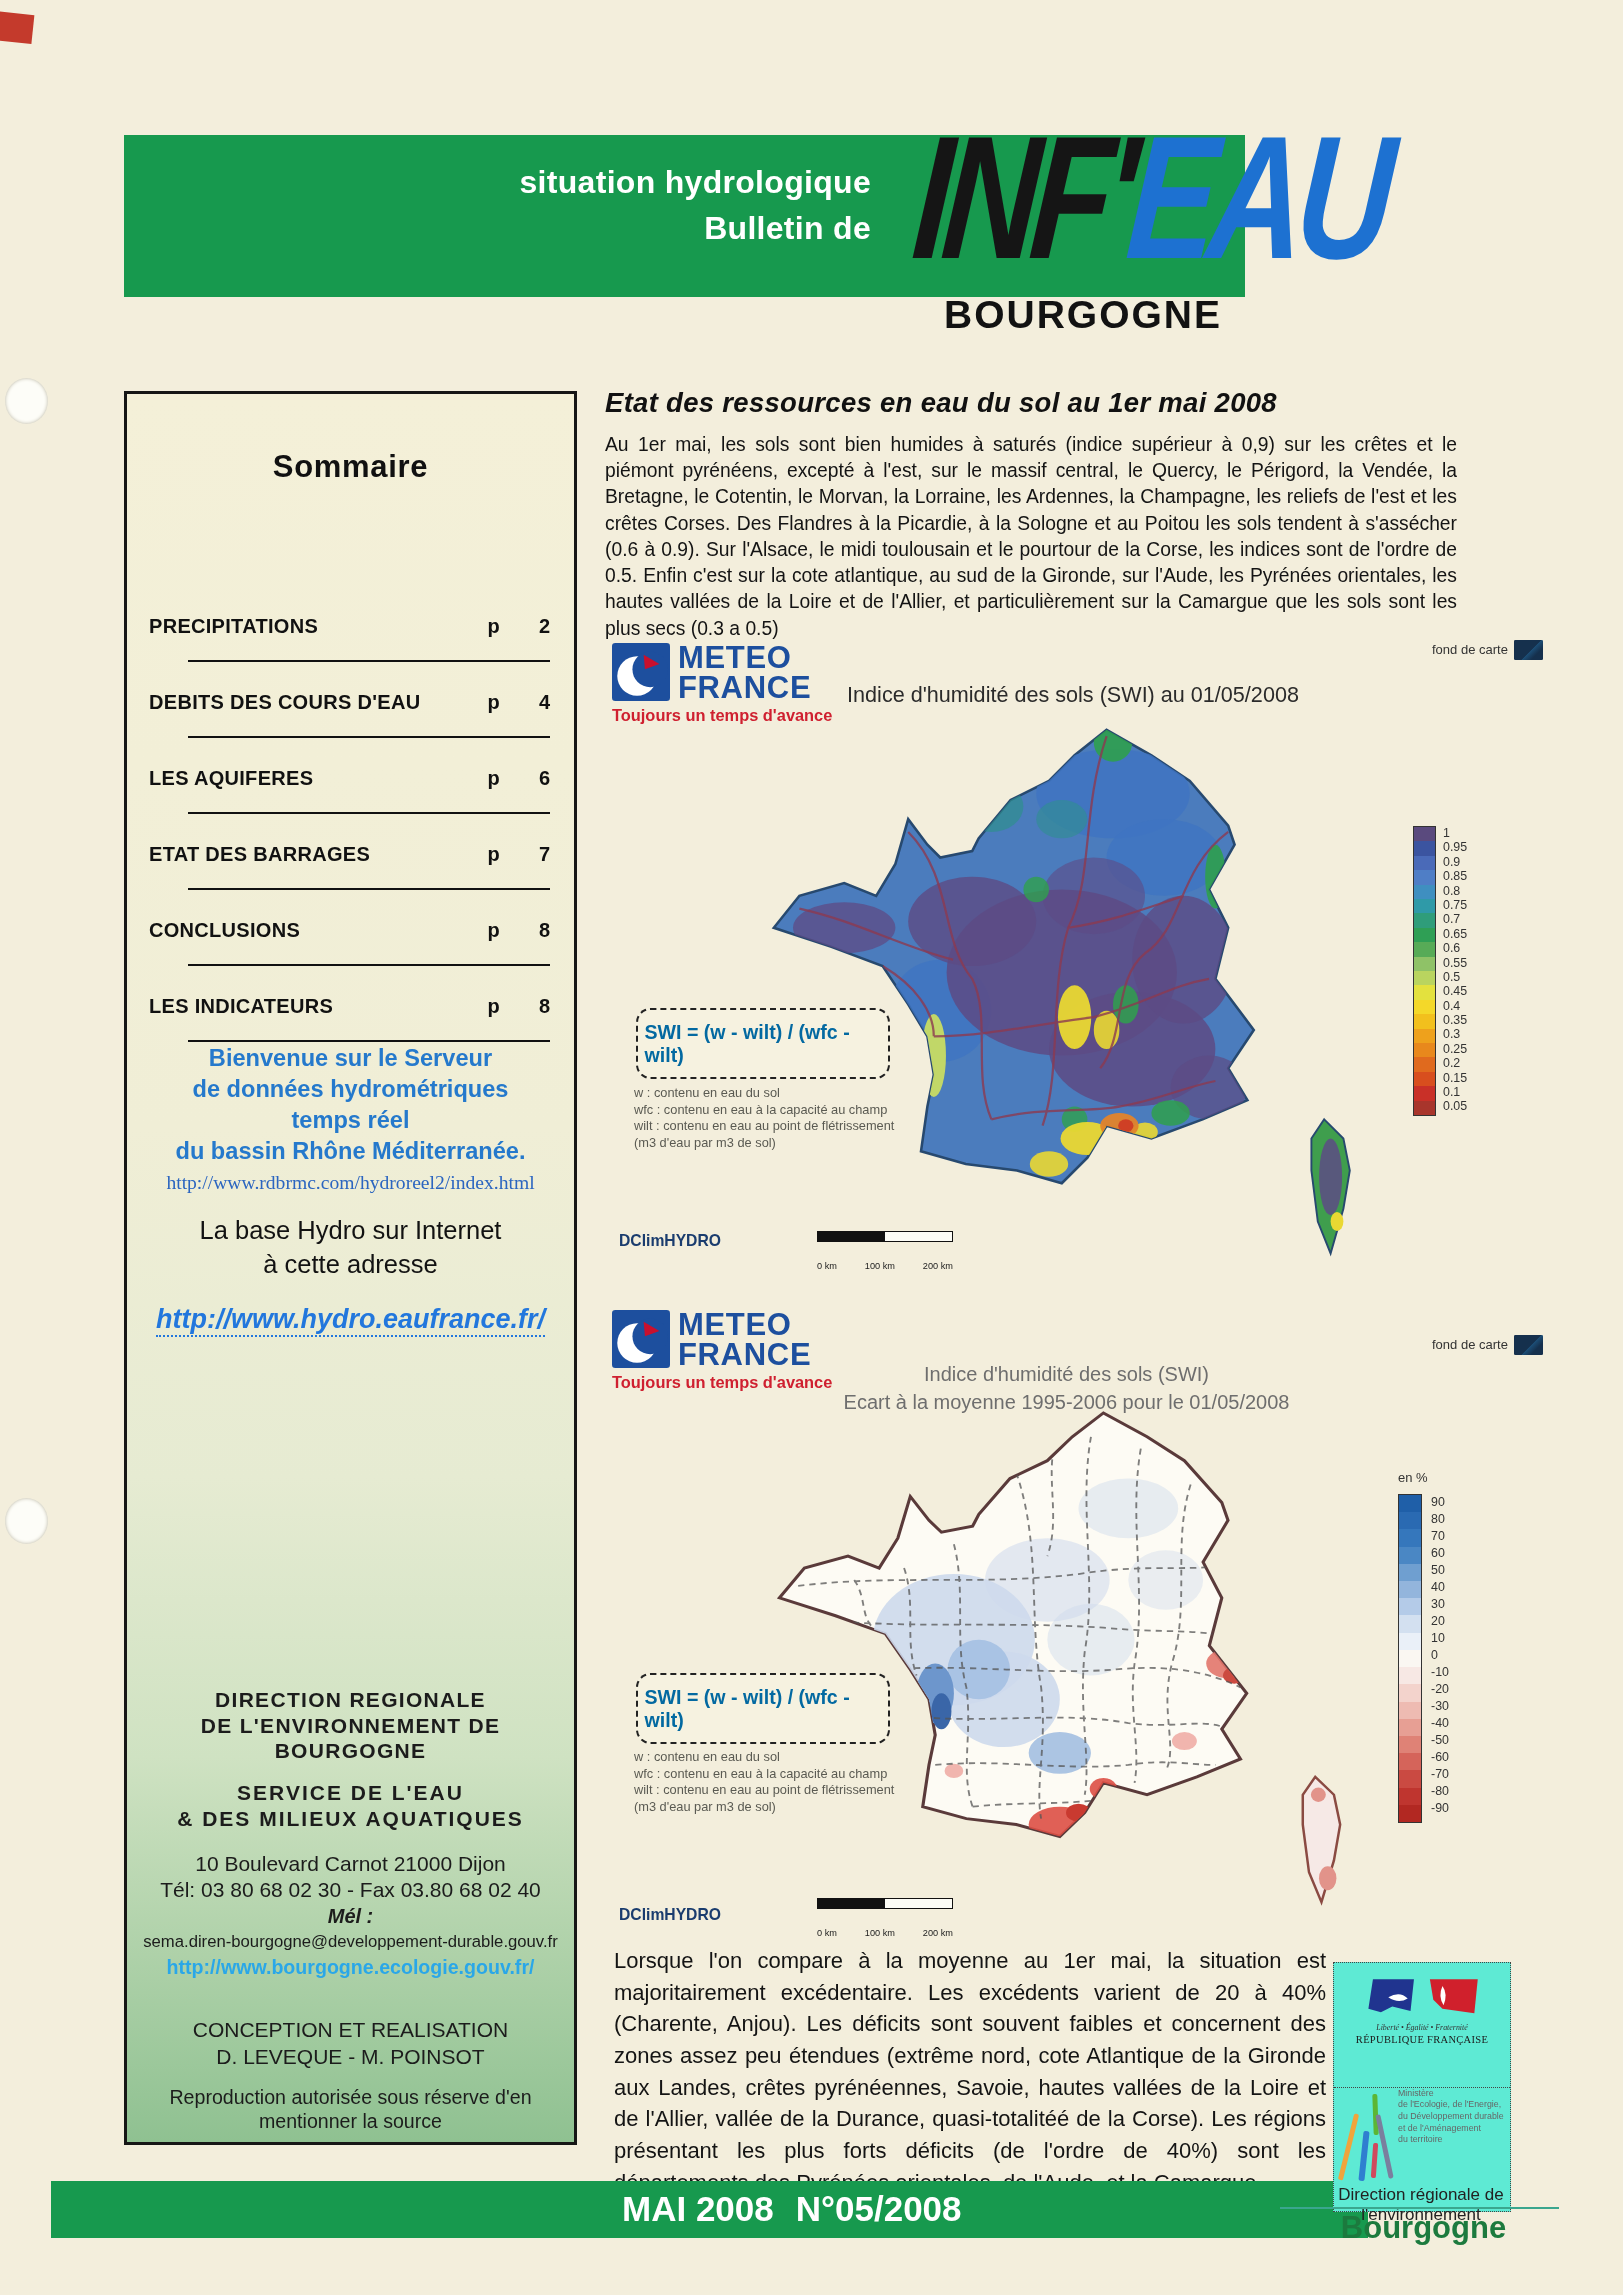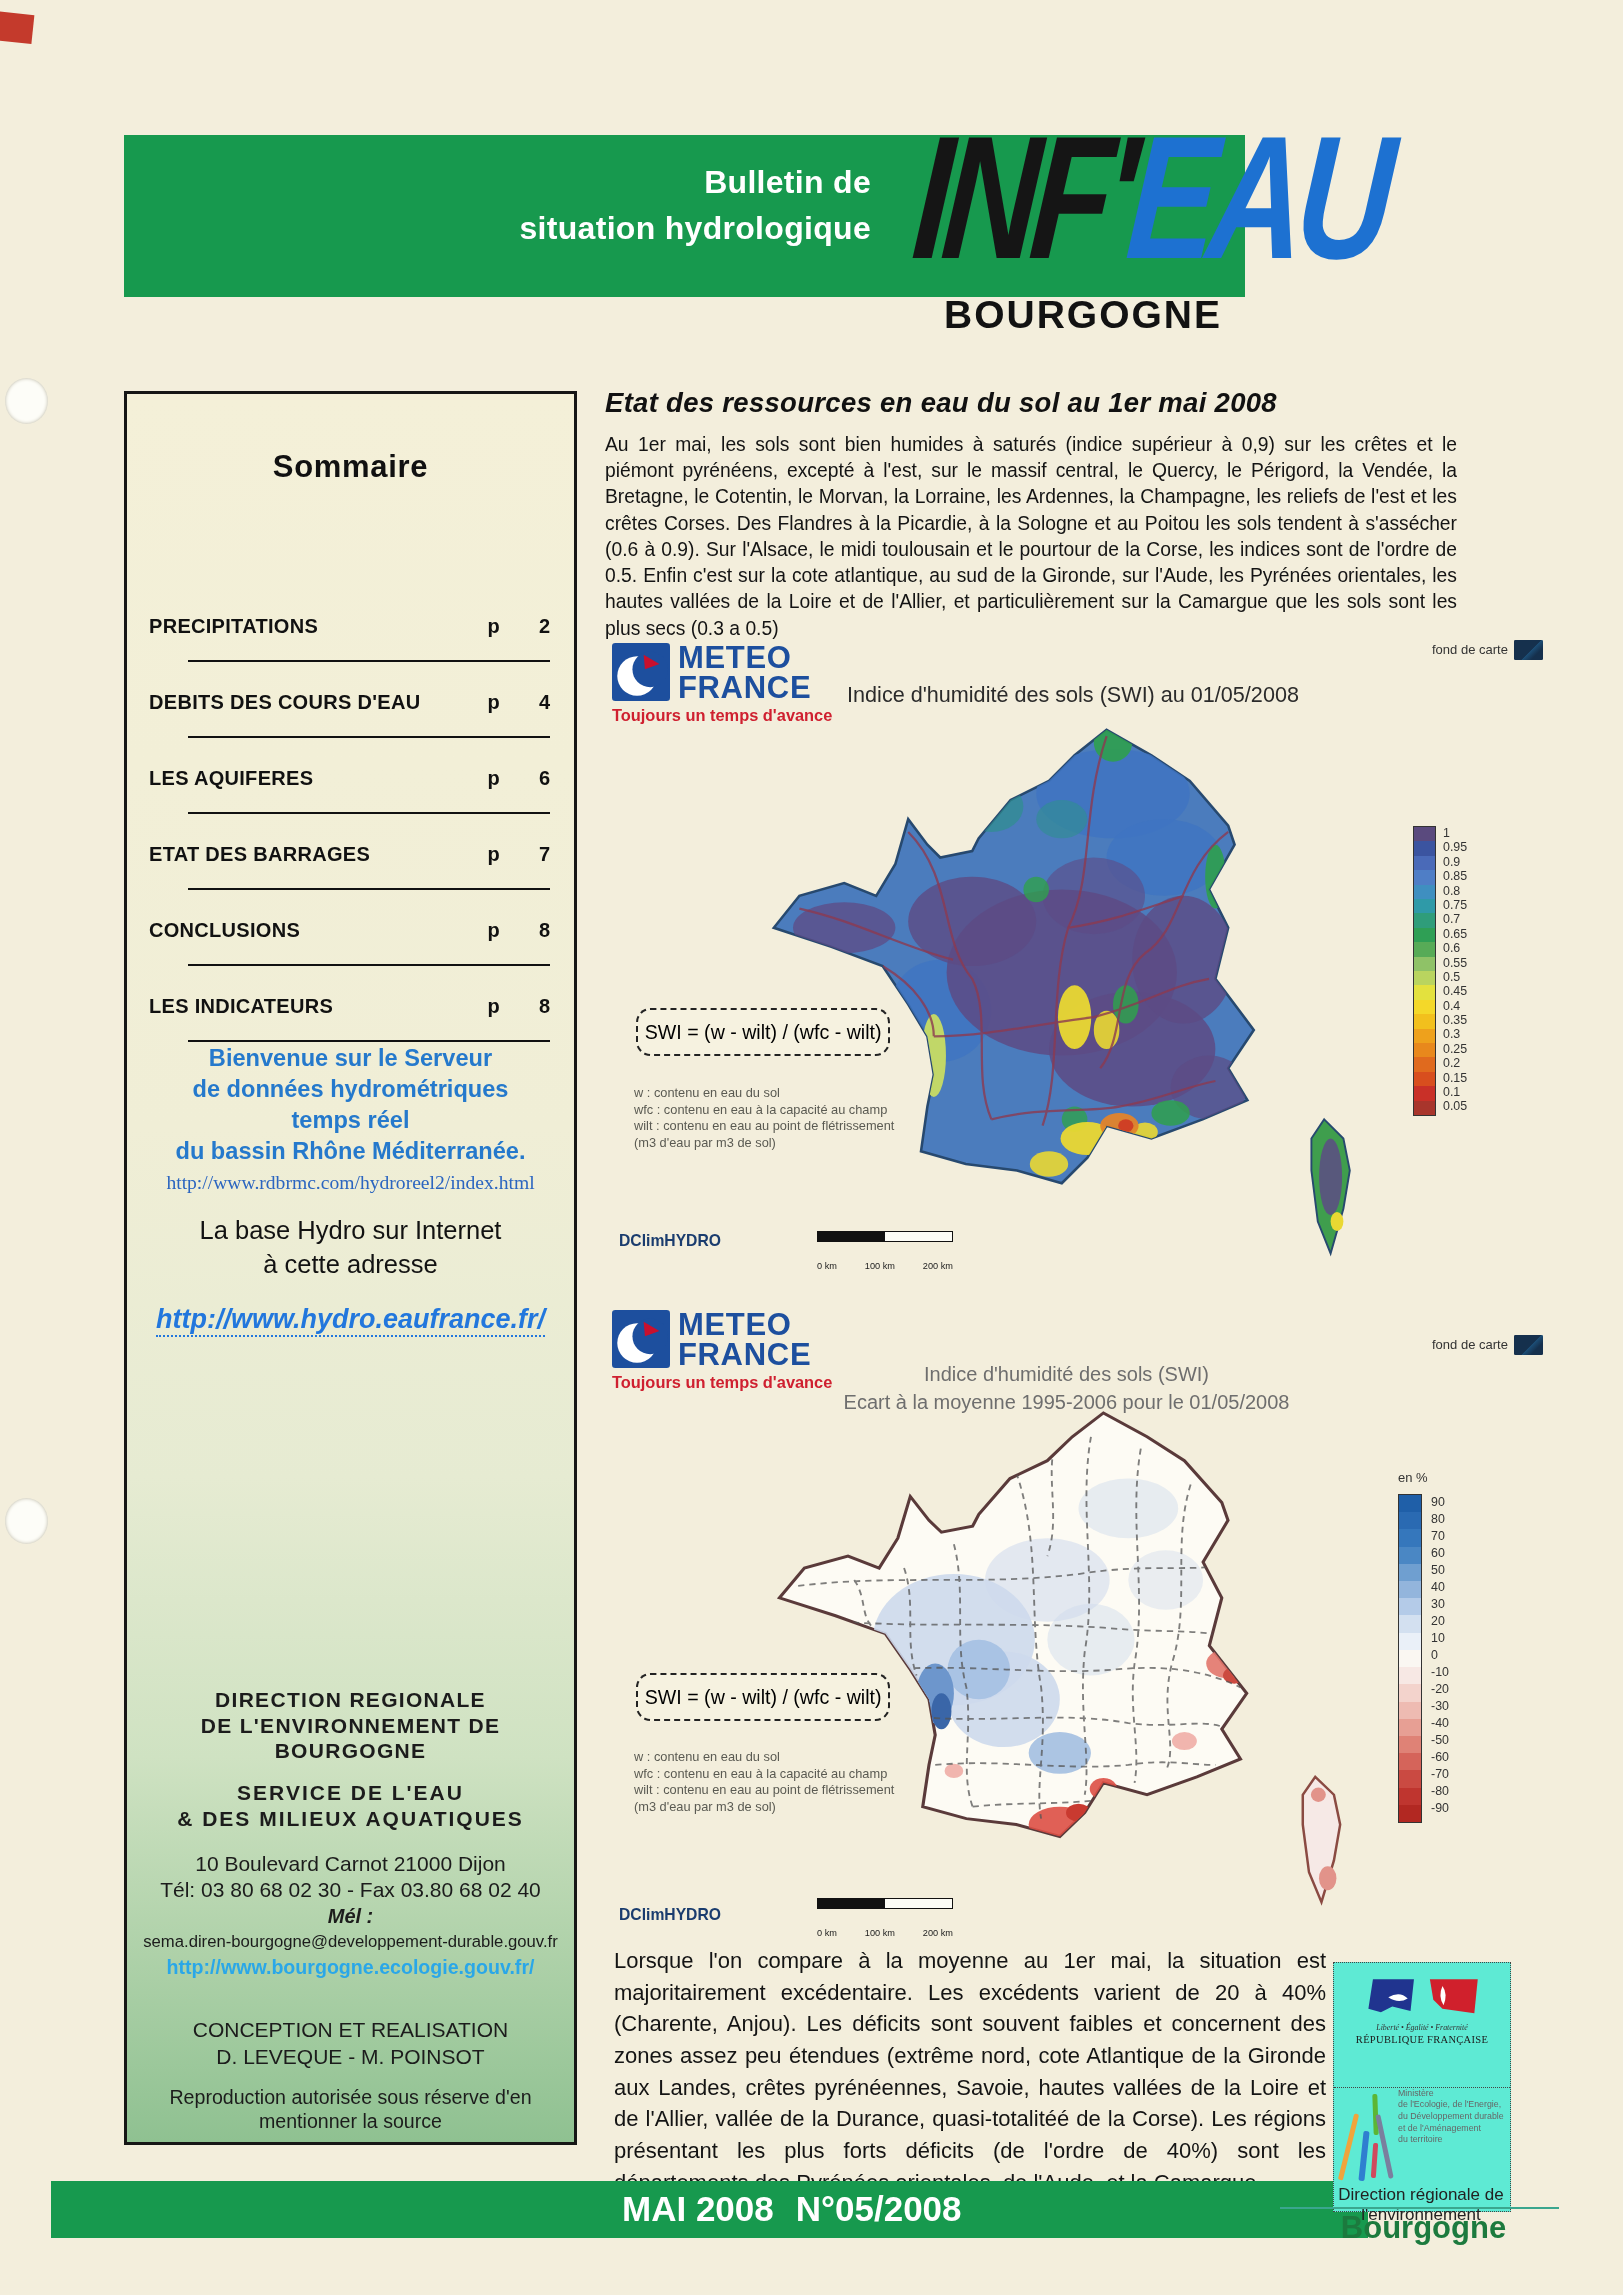--- a/index.html
+++ b/index.html
@@ -62,21 +62,21 @@
   .map2-title{position:absolute;left:759px;top:1360px;width:615px;text-align:center;font-size:20px;color:#6e6e6e;line-height:1.4;}
   .fond{position:absolute;display:flex;align-items:center;gap:6.5px;font-size:13px;color:#333;}
   .f1{left:1432px;top:640px;}
   .f2{left:1432px;top:1335px;}
   .fond-icon{width:29px;height:19.6px;background:linear-gradient(135deg,#15304d 55%,#1c4f78 56%,#15304d 75%);border-radius:1.3px;}
   .mapsvg{position:absolute;}
   .map1{left:761px;top:717px;width:640px;height:562px;}
   .map2{left:767px;top:1401px;width:623px;height:525px;}
   
   .swibox{position:absolute;width:237px;padding:10.5px 6.5px;border:2.3px dashed #222;border-radius:14.4px;background:#f6f2e0;
-          text-align:right;font-size:19.6px;font-weight:400;color:#000000;}
+          text-align:left;font-size:19.6px;font-weight:700;color:#0369a1;}
   .sb1{left:636px;top:1008px;}
   .sb2{left:636px;top:1673px;}
   .swinotes{position:absolute;width:281px;font-size:12.8px;color:#5a5a52;line-height:1.3;}
   .sn1{left:634px;top:1085px;}
   .sn2{left:634px;top:1749px;}
   .credit{position:absolute;font-size:15.7px;font-weight:700;color:#1a3c6e;}
   .c1{left:619px;top:1232px;}
   .c2{left:619px;top:1906px;}
   .kmscale{position:absolute;width:136px;}
   .k1{left:817px;top:1231px;}
@@ -122,22 +122,22 @@
 <body>
 
 <div class="page">
 
   <div class="corner-mark"></div>
   <div class="hole h1"></div>
   <div class="hole h2"></div>
 
   <div class="band"></div>
   <div class="band-text">
+    <div>situation hydrologique</div>
     <div>Bulletin de</div>
-    <div>situation hydrologique</div>
   </div>
   <div class="logo"><span class="inf">INF'</span><span class="eau">EAU</span></div>
   <div class="region-title">BOURGOGNE</div>
 
   <div class="sidebar">
     <div class="sommaire-title">Sommaire</div>
     <div class="toc">
 
         <div class="toc-row">
           <div class="toc-top">

